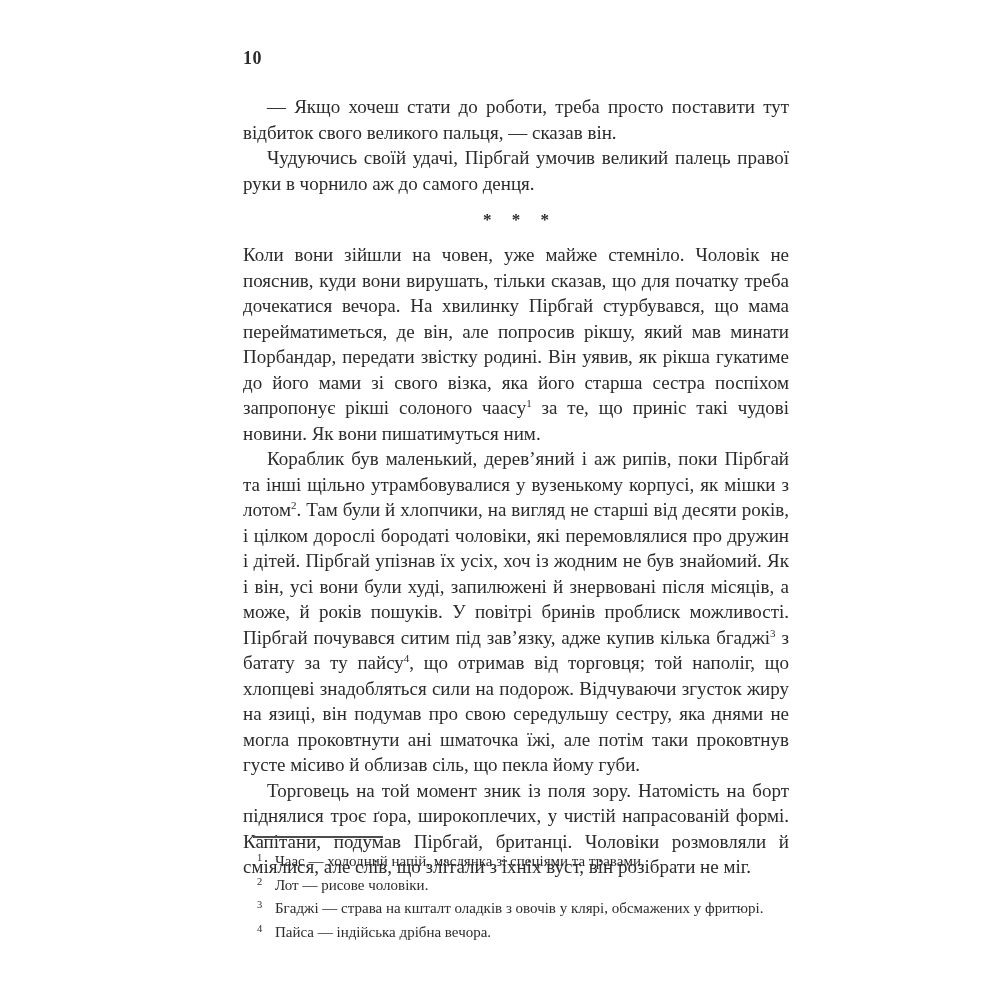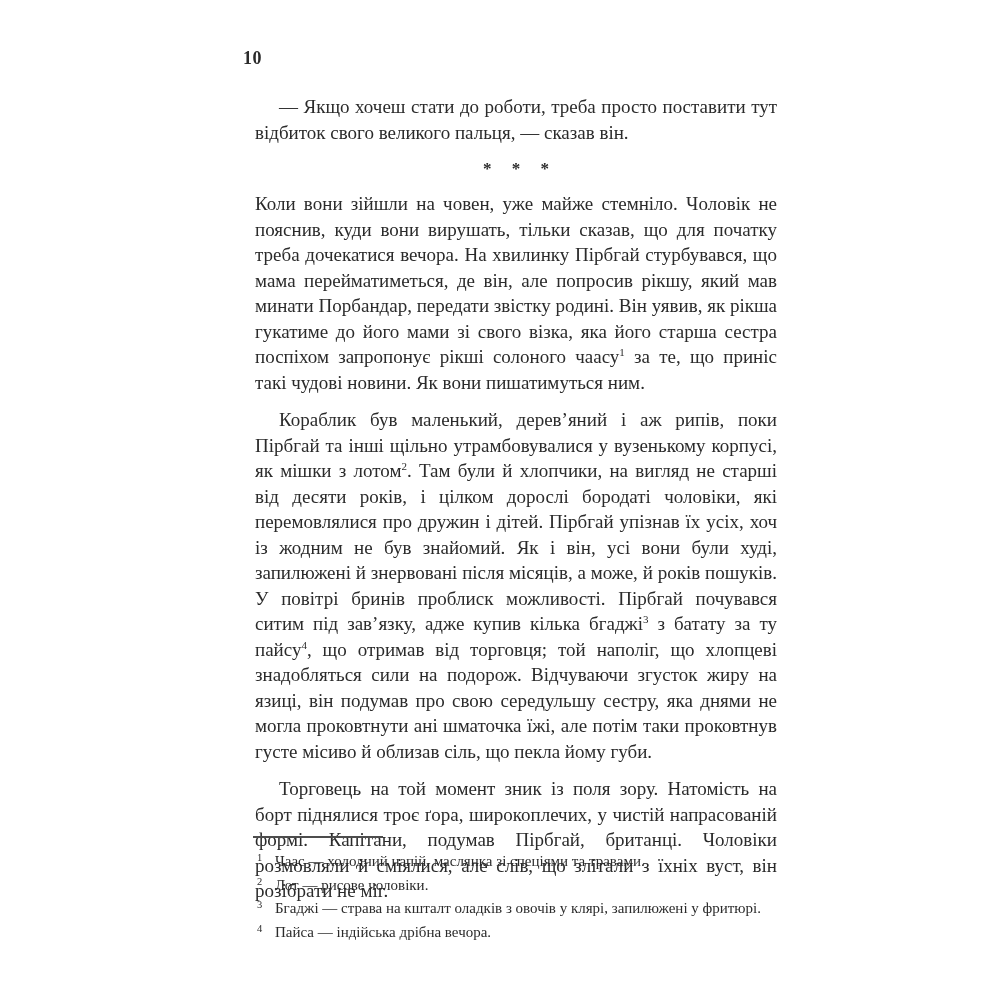--- a/index.html
+++ b/index.html
@@ -25,21 +25,21 @@
     width: 546px;
   }
   .page-number {
     font-weight: bold;
     font-size: 18px;
     line-height: 20px;
     margin-bottom: 26px;
     letter-spacing: 0.5px;
   }
   .para {
-    margin: 12px;
+    margin: 0;
     font-size: 19px;
     line-height: 25.5px;
     text-align: justify;
     text-indent: 24px;
   }
   .para.no-indent {
     text-indent: 0;
   }
   .para sup {
     font-size: 11px;
@@ -90,20 +90,21 @@
 <body>
 
 <div class="page">
 
   <div class="textblock">
 
     <div class="page-number">10</div>
 
     <p class="para"><span>— Якщо хочеш стати до роботи, треба просто поставити тут відбиток свого великого пальця, — сказав він.</span></p>
 
+    <p class="para"><span>Чудуючись своїй удачі, Пірбгай умочив великий палець правої руки в чорнило аж до самого денця.</span></p>
 
     <div class="separator">* * *</div>
 
     <p class="para no-indent"><span>Коли вони зійшли на човен, уже майже стемніло. Чоловік не пояснив, куди вони вирушать, тільки сказав, що для початку треба дочекатися вечора. На хвилинку Пірбгай стурбувався, що мама перейматиметься, де він, але попросив рікшу, який мав минати Порбандар, передати звістку родині. Він уявив, як рікша гукатиме до його мами зі свого візка, яка його старша сестра поспіхом запропонує рікші солоного чаасу</span><sup>1</sup><span> за те, що приніс такі чудові новини. Як вони пишатимуться ним.</span></p>
 
     <p class="para"><span>Кораблик був маленький, дерев’яний і аж рипів, поки Пірбгай та інші щільно утрамбовувалися у вузенькому корпусі, як мішки з лотом</span><sup>2</sup><span>. Там були й хлопчики, на вигляд не старші від десяти років, і цілком дорослі бородаті чоловіки, які перемовлялися про дружин і дітей. Пірбгай упізнав їх усіх, хоч із жодним не був знайомий. Як і він, усі вони були худі, запилюжені й знервовані після місяців, а може, й років пошуків. У повітрі бринів проблиск можливості. Пірбгай почувався ситим під зав’язку, адже купив кілька бгаджі</span><sup>3</sup><span> з батату за ту пайсу</span><sup>4</sup><span>, що отримав від торговця; той наполіг, що хлопцеві знадобляться сили на подорож. Відчуваючи згусток жиру на язиці, він подумав про свою середульшу сестру, яка днями не могла проковтнути ані шматочка їжі, але потім таки проковтнув густе місиво й облизав сіль, що пекла йому губи.</span></p>
 
     <p class="para"><span>Торговець на той момент зник із поля зору. Натомість на борт піднялися троє ґора, широкоплечих, у чистій напрасованій формі. Капітани, подумав Пірбгай, британці. Чоловіки розмовляли й сміялися, але слів, що злітали з їхніх вуст, він розібрати не міг.</span></p>
 
   </div>
@@ -117,21 +118,21 @@
       <span class="fn-text">Чаас — холодний напій, маслянка зі спеціями та травами.</span>
     </div>
 
     <div class="fn">
       <sup class="fn-marker">2</sup>
       <span class="fn-text">Лот — рисове чоловіки.</span>
     </div>
 
     <div class="fn">
       <sup class="fn-marker">3</sup>
-      <span class="fn-text">Бгаджі — страва на кшталт оладків з овочів у клярі, запилюжені у фритюрі.</span>
+      <span class="fn-text">Бгаджі — страва на кшталт оладків з овочів у клярі, обсмажених у фритюрі.</span>
     </div>
 
     <div class="fn">
       <sup class="fn-marker">4</sup>
       <span class="fn-text">Пайса — індійська дрібна вечора.</span>
     </div>
 
   </div>
 
 </div>

